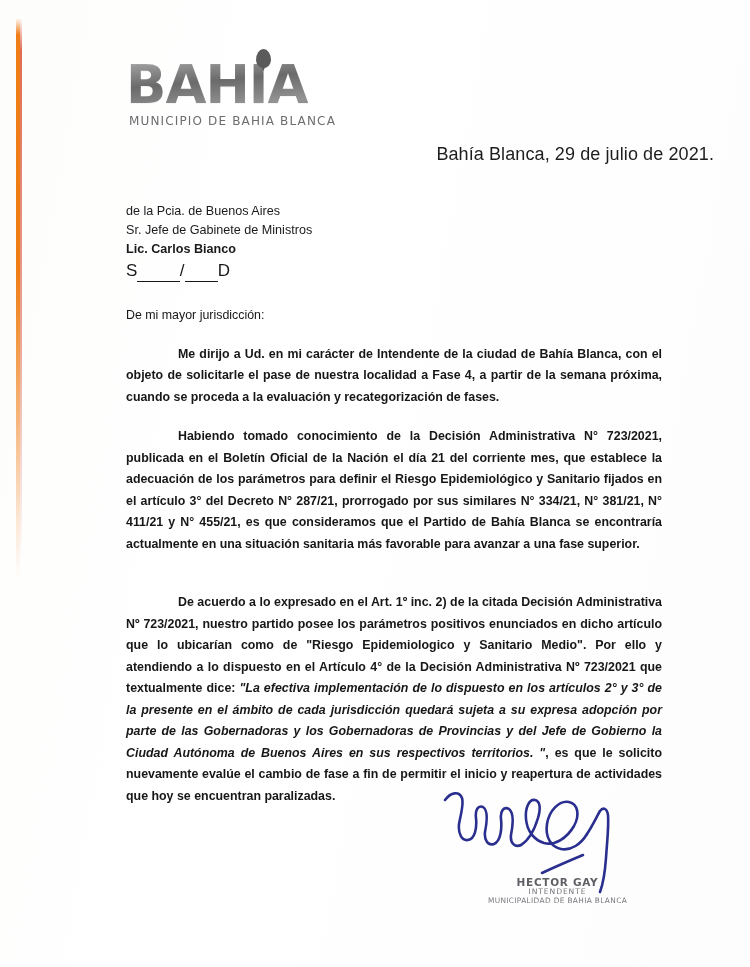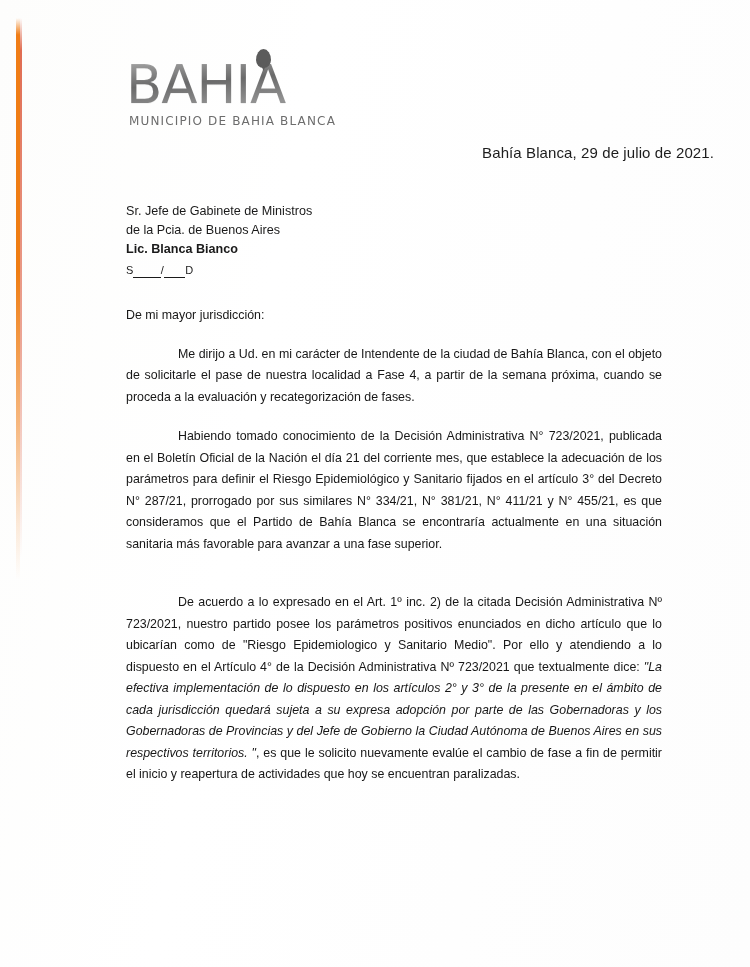--- a/index.html
+++ b/index.html
@@ -53,21 +53,21 @@
   
   #logo-block {
     position: absolute;
     left: 126px;
     top: 58px;
     width: 260px;
   }
   .logo-wordmark {
     position: relative;
     font-family: "DejaVu Sans", sans-serif;
-    font-weight: normal;
+    font-weight: bold;
     font-size: 53px;
     letter-spacing: -1px;
     line-height: 1;
     color: #8e8e8e;
     background: linear-gradient(175deg, #b4b4b4 0%, #6f6f6f 40%, #9a9a9a 75%, #777 100%);
     -webkit-background-clip: text;
     background-clip: text;
     -webkit-text-fill-color: transparent;
     text-shadow: 0 1px 0 rgba(0,0,0,0.04);
   }
@@ -99,37 +99,37 @@
     letter-spacing: 1.15px;
     color: #6d6d6d;
     white-space: nowrap;
   }
 
   
   #date-line {
     position: absolute;
     right: 36px;
     top: 144px;
-    font-size: 15px;
+    font-size: 18px;
     color: #1d1d1d;
     letter-spacing: .1px;
   }
 
   #addressee {
     position: absolute;
     left: 126px;
     top: 202px;
     font-size: 12.6px;
     line-height: 19px;
     color: #1a1a1a;
   }
   #addressee .bold { font-weight: bold; }
   .sd-line {
     margin-top: 2px;
-    font-size: 11px;
+    font-size: 17px;
     letter-spacing: 0px;
     white-space: pre;
   }
   .sd-line .ul {
     border-bottom: 1.2px solid #1a1a1a;
     padding-bottom: 1px;
   }
 
   #body-text {
     position: absolute;
@@ -138,20 +138,21 @@
     width: 536px;
     font-size: 12.4px;
     line-height: 21.5px;
     color: #171717;
     text-align: justify;
   }
   #body-text .salutation { margin: 0 0 17px 0; }
   #body-text p.para {
     margin: 0 0 18px 0;
     text-indent: 52px;
+    font-weight: bold;
   }
   #body-text p.para.last { margin-bottom: 0; margin-top: 37px; }
   #body-text .quote { font-style: italic; }
   #body-text .closing {
     margin: 20px 0 0 0;
     text-indent: 48px;
     text-align: left;
   }
 
   
@@ -204,31 +205,47 @@
 
   <div id="logo-block">
     <div class="logo-wordmark">BAHIA</div>
     <div class="logo-pin"></div>
     <div class="logo-sub">MUNICIPIO DE BAHIA BLANCA</div>
   </div>
 
   <div id="date-line">Bahía Blanca, 29 de julio de 2021.</div>
 
   <div id="addressee">
+    <div>de la Pcia. de Buenos Aires</div>
     <div>Sr. Jefe de Gabinete de Ministros</div>
-    <div>de la Pcia. de Buenos Aires</div>
-    <div class="bold">Lic. Blanca Bianco</div>
+    <div class="bold">Lic. Carlos Bianco</div>
     <div class="sd-line"><span>S</span><span class="ul">&nbsp;&nbsp;&nbsp;&nbsp;&nbsp;&nbsp;&nbsp;&nbsp;&nbsp;</span><span>/</span><span class="ul">&nbsp;&nbsp;&nbsp;&nbsp;&nbsp;&nbsp;&nbsp;</span><span>D</span></div>
   </div>
 
   <div id="body-text">
     <div class="salutation">De mi mayor jurisdicción:</div>
 
     <p class="para">Me dirijo a Ud. en mi carácter de Intendente de la ciudad de Bahía Blanca, con el objeto de solicitarle el pase de nuestra localidad a Fase 4,  a partir de la  semana próxima,  cuando se proceda a la evaluación y recategorización de fases.</p>
 
     <p class="para">Habiendo tomado conocimiento de la Decisión Administrativa N°  723/2021, publicada en el Boletín Oficial de la Nación el día 21 del corriente mes, que establece la adecuación de los parámetros para definir el Riesgo Epidemiológico y Sanitario fijados en el artículo 3° del Decreto N° 287/21, prorrogado por sus similares N° 334/21, N° 381/21, N° 411/21 y N° 455/21, es que consideramos que el Partido de Bahía Blanca se encontraría actualmente en una situación sanitaria más favorable para avanzar a una fase superior.</p>
 
     <p class="para last"><span>De acuerdo a lo expresado en el Art. 1º inc. 2) de la citada Decisión Administrativa Nº 723/2021, nuestro partido  posee los parámetros  positivos enunciados en dicho artículo que lo ubicarían como de "Riesgo Epidemiologico y Sanitario Medio". Por ello y  atendiendo a lo dispuesto en el Artículo  4° de la Decisión Administrativa Nº 723/2021 que textualmente dice: </span><span class="quote">"La efectiva implementación de lo dispuesto en los artículos 2° y 3° de la presente en el ámbito de cada jurisdicción quedará sujeta a su expresa adopción por parte de las Gobernadoras y los Gobernadoras de Provincias y del Jefe de Gobierno la Ciudad Autónoma de Buenos Aires en sus respectivos territorios. "</span><span>, es que le solicito nuevamente evalúe el cambio de fase  a fin de permitir el inicio y reapertura de actividades que hoy se encuentran paralizadas.</span></p>
 
   </div>
 
+  <div id="signature-area">
+    <svg id="signature-svg" width="240" height="130" viewBox="0 0 240 130">
+      <g fill="none" stroke="#2a2f8f" stroke-width="2.6" stroke-linecap="round" stroke-linejoin="round">
+        <path d="M8 22 C14 14 22 13 25 20 C27 26 24 35 22 46 C21 56 25 63 31 62 C38 61 40 50 39 40 C38 32 41 27 46 29 C51 32 50 44 48 54 C47 62 51 68 57 66 C64 63 65 50 64 41 C63 33 67 28 72 31 C77 35 76 47 74 57 C73 65 78 70 84 67"></path>
+        <path d="M84 67 C92 62 98 50 101 40 C104 30 103 23 98 22 C92 21 88 30 89 41 C90 53 97 62 107 65 C118 68 130 60 137 48 C143 37 141 26 132 24 C122 22 112 33 110 46 C108 59 114 69 124 71 C134 73 144 66 150 56"></path>
+        <path d="M150 56 C156 47 160 38 163 33 C166 29 170 30 171 37 C172 48 170 64 169 80 C168 94 166 106 163 114"></path>
+        <path d="M105 95 C120 88 134 82 146 77"></path>
+      </g>
+    </svg>
+
+    <div id="stamp">
+      <div class="l1">HECTOR GAY</div>
+      <div class="l2">INTENDENTE</div>
+      <div class="l3">MUNICIPALIDAD DE BAHIA BLANCA</div>
+    </div>
+  </div>
 
 </div>
 
 </body></html>

